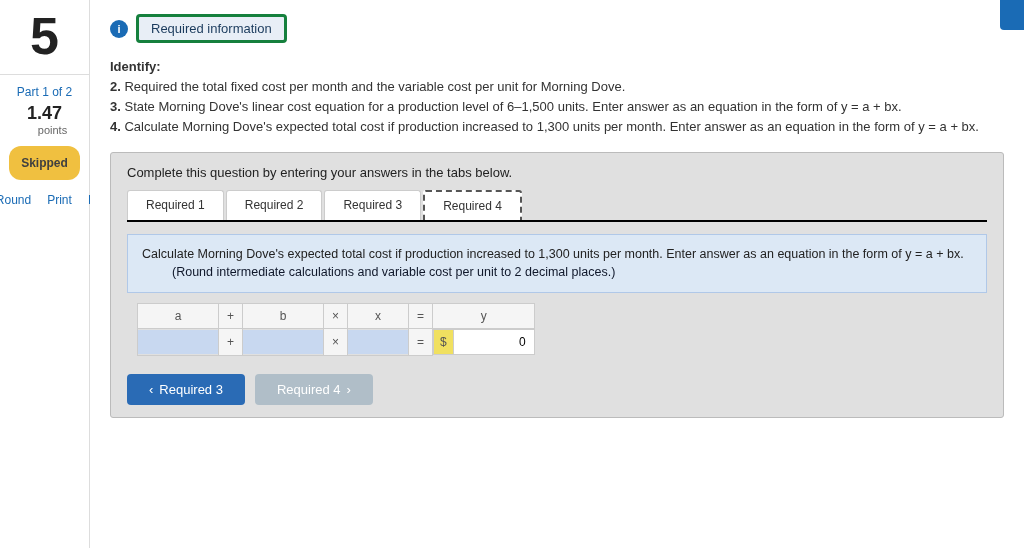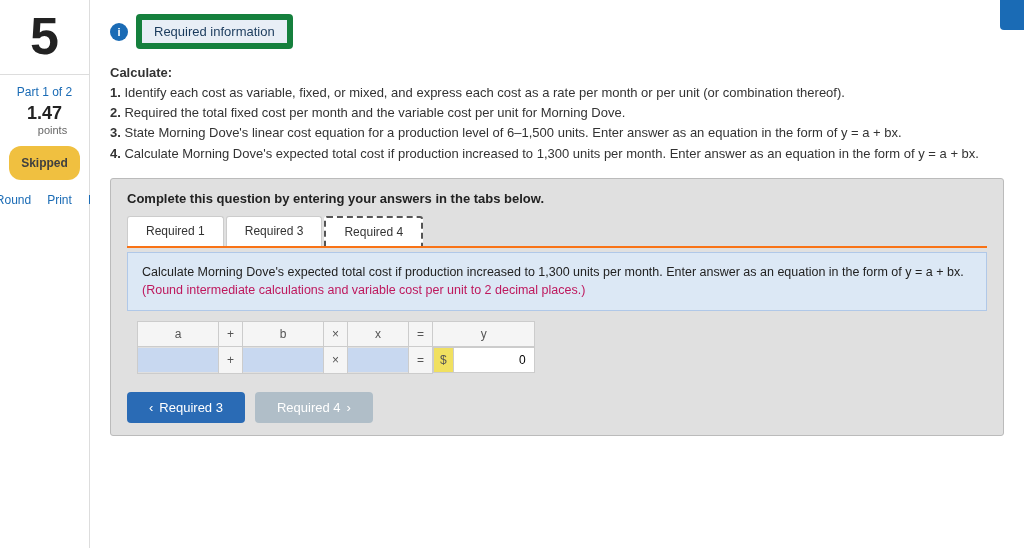--- a/index.html
+++ b/index.html
@@ -89,21 +89,21 @@
       height: 18px;
       display: flex;
       align-items: center;
       justify-content: center;
       font-size: 11px;
       font-weight: bold;
       margin-right: 8px;
     }
     .header-title {
       background: #e8eef6;
-      border: 6px solid #15803d;
+      border: 3px solid #15803d;
       border-radius: 4px;
       padding: 4px 12px;
       font-size: 13px;
       color: #1a3a5c;
     }
 
     
     .required-section {
       margin-bottom: 14px;
       line-height: 1.55;
@@ -114,30 +114,30 @@
 
     
     .complete-box {
       background: #e0e0e0;
       border: 1px solid #bbb;
       border-radius: 3px;
       padding: 12px 16px;
       margin-bottom: 0;
     }
     .complete-box-text {
-      font-weight: bold;
+      font-weight: normal;
       font-size: 13px;
       color: #222;
     }
 
     
     .tabs-row {
       display: flex;
-      border-bottom: 2px solid #f97316;
-      margin-bottom: 4px;
+      border-bottom: 2px solid #000000;
+      margin-bottom: 12px;
     }
     .tab {
       padding: 7px 18px;
       font-size: 12px;
       cursor: pointer;
       border: 1px solid #ccc;
       border-bottom: none;
       background: #fff;
       color: #333;
       margin-right: 2px;
@@ -153,21 +153,22 @@
     
     .blue-info {
       background: #dce8f5;
       border: 1px solid #b0c8e8;
       padding: 10px 14px;
       font-size: 12.5px;
       line-height: 1.5;
       color: #222;
     }
     .blue-info .orange-text {
-      color: #be185d;
+      color: #0f172a;
+      margin-left: 30px;
     }
 
     
     .nav-buttons {
       display: flex;
       gap: 10px;
       margin-top: 18px;
     }
     .btn-nav {
       padding: 8px 22px;
@@ -220,33 +221,33 @@
 </div>
 
 <div class="main">
 
   <div class="header-bar">
     <div class="info-badge">i</div>
     <div class="header-title">Required information</div>
   </div>
 
   <div class="required-section">
-    <p><strong>Calculate:</strong></p>
-    <p><strong>1.</strong> <span>Identify each cost as variable, fixed, or mixed, and express each cost as a rate per month or per unit (or combination thereof).</span></p>
+    <p><strong>Identify:</strong></p>
     <p><strong>2.</strong> <span>Required the total fixed cost per month and the variable cost per unit for Morning Dove.</span></p>
     <p><strong>3.</strong> <span>State Morning Dove's linear cost equation for a production level of 6–1,500 units. Enter answer as an equation in the form of y = a + bx.</span></p>
     <p><strong>4.</strong> <span>Calculate Morning Dove's expected total cost if production increased to 1,300 units per month. Enter answer as an equation in the form of y = a + bx.</span></p>
   </div>
 
   <div class="complete-box">
     <span class="complete-box-text">Complete this question by entering your answers in the tabs below.</span>
 
     
     <div class="tabs-row" style="margin-top:10px;">
       <div class="tab">Required 1</div>
+      <div class="tab">Required 2</div>
       <div class="tab">Required 3</div>
       <div class="tab active">Required 4</div>
     </div>
 
     
     <div class="blue-info">
       <span>Calculate Morning Dove's expected total cost if production increased to 1,300 units per month. Enter answer as an equation in the form of y = a + bx.</span>
       <span class="orange-text">(Round intermediate calculations and variable cost per unit to 2 decimal places.)</span>
     </div>
 

